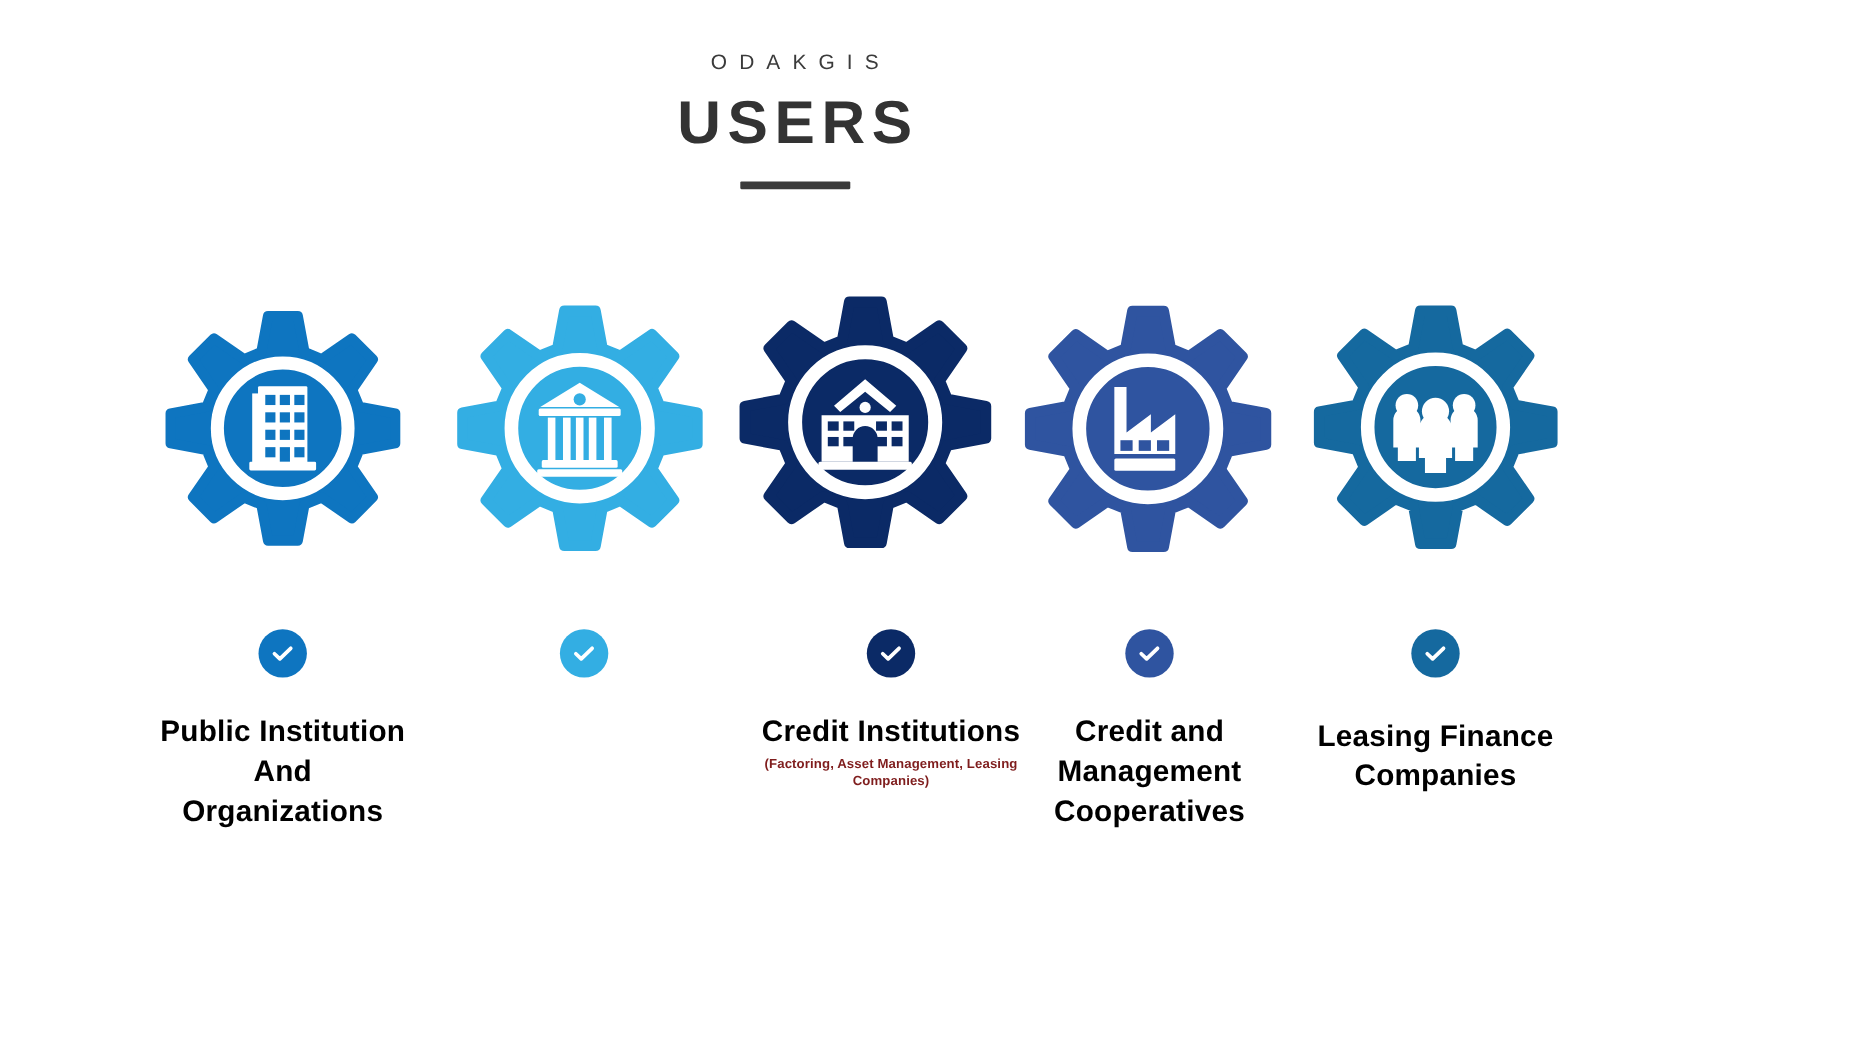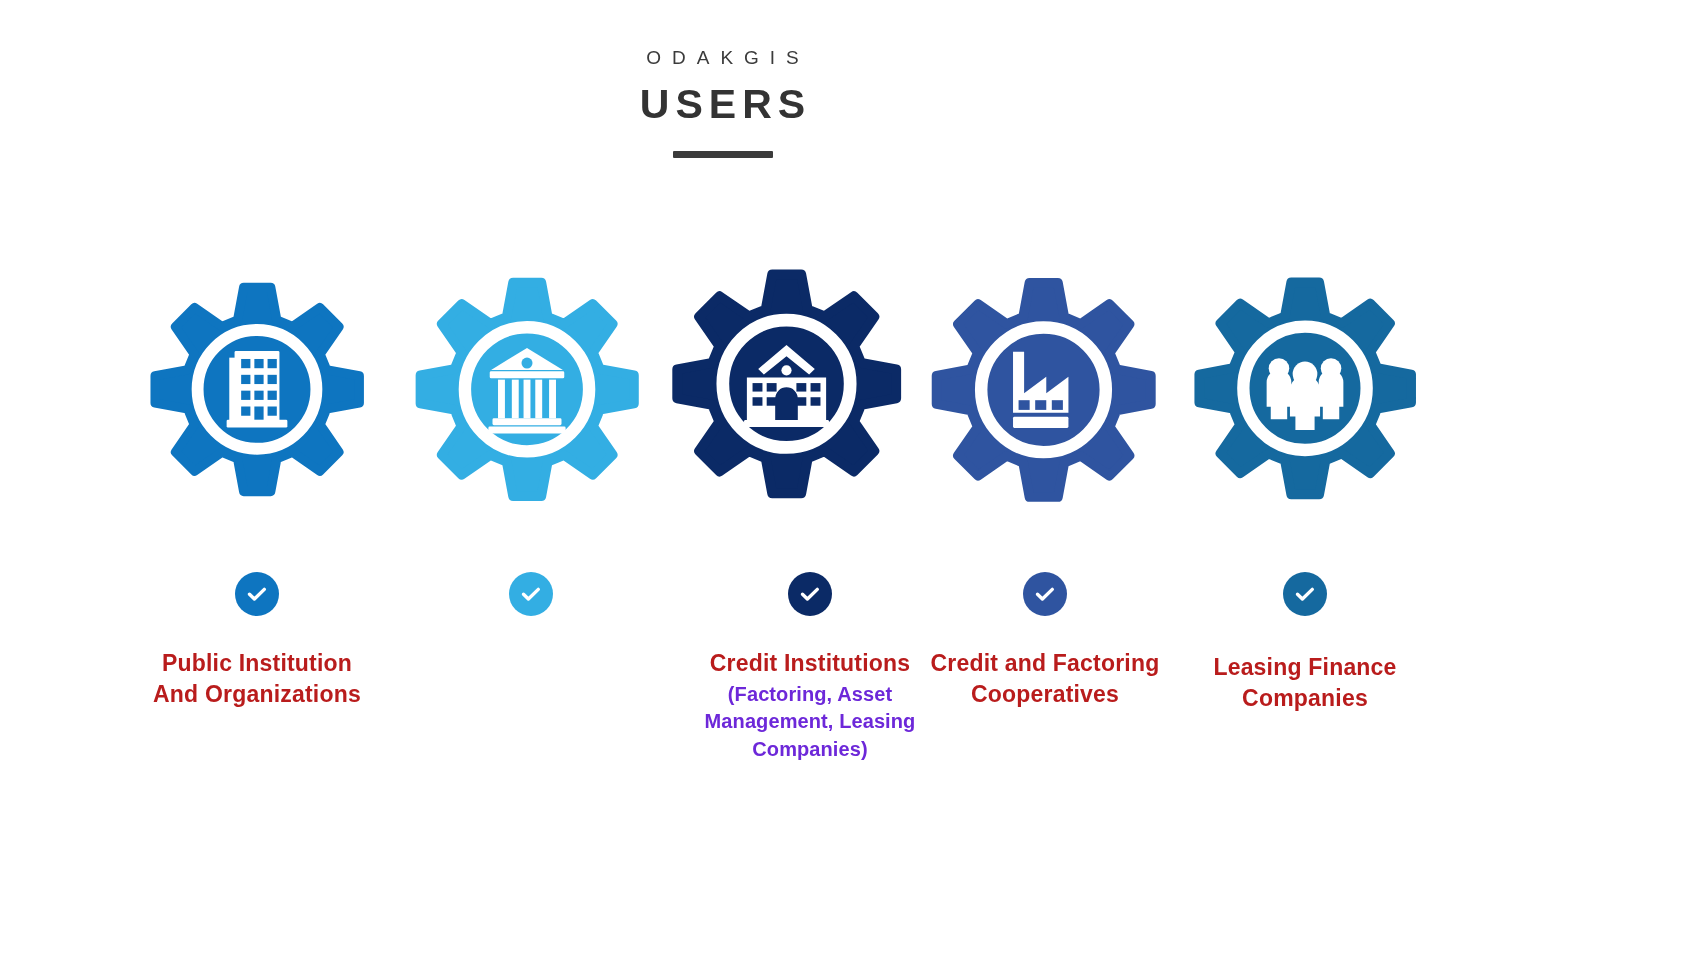--- a/index.html
+++ b/index.html
@@ -32,21 +32,21 @@
   .eyebrow {
     font-size: 19px;
     letter-spacing: 11px;
     color: #3b3b3b;
     font-weight: 400;
     text-indent: 11px;
     line-height: 1;
   }
   .title {
     margin-top: 17px;
-    font-size: 41px;
+    font-size: 55px;
     font-weight: bold;
     letter-spacing: 6px;
     color: #333333;
     line-height: 1;
     text-indent: 6px;
   }
   .title-rule {
     margin: 26px auto 0 auto;
     width: 100px;
     height: 7px;
@@ -80,32 +80,32 @@
     height: 44px;
     border-radius: 50%;
     margin: 0 auto;
     display: flex;
     align-items: center;
     justify-content: center;
   }
   .badge svg { display: block; }
   .label {
     margin-top: 32px;
-    font-size: 23px;
+    font-size: 27px;
     font-weight: bold;
     line-height: 1.33;
-    color: #b91c1c;
+    color: #000000;
     letter-spacing: 0.2px;
   }
   .sublabel {
     margin-top: 2px;
-    font-size: 20px;
+    font-size: 12px;
     font-weight: bold;
     line-height: 1.38;
-    color: #6d28d9;
+    color: #7f1d1d;
     letter-spacing: 0.1px;
   }
 </style>
 </head>
 <body>
 
 <div class="slide">
 
   <div class="header">
     <div class="eyebrow">ODAKGIS</div>
@@ -250,21 +250,21 @@
     <div class="label">Credit Institutions</div>
     <div class="sublabel">(Factoring, Asset Management, Leasing Companies)</div>
   </div>
 
   <div class="col" style="left:925px; top:572px; width:240px;">
     <div class="badge" style="background:#2F54A0;">
       <svg width="24" height="24" viewBox="0 0 24 24">
         <path d="M4.5 12.3 L9.4 17 L19.3 7.4" fill="none" stroke="#ffffff" stroke-width="3.4" stroke-linecap="round" stroke-linejoin="round"></path>
       </svg>
     </div>
-    <div class="label">Credit and Factoring Cooperatives</div>
+    <div class="label">Credit and Management Cooperatives</div>
   </div>
 
   <div class="col" style="left:1174px; top:572px; width:262px;">
     <div class="badge" style="background:#15699F;">
       <svg width="24" height="24" viewBox="0 0 24 24">
         <path d="M4.5 12.3 L9.4 17 L19.3 7.4" fill="none" stroke="#ffffff" stroke-width="3.4" stroke-linecap="round" stroke-linejoin="round"></path>
       </svg>
     </div>
     <div class="label" style="margin-top:36px;">Leasing Finance Companies</div>
   </div>

